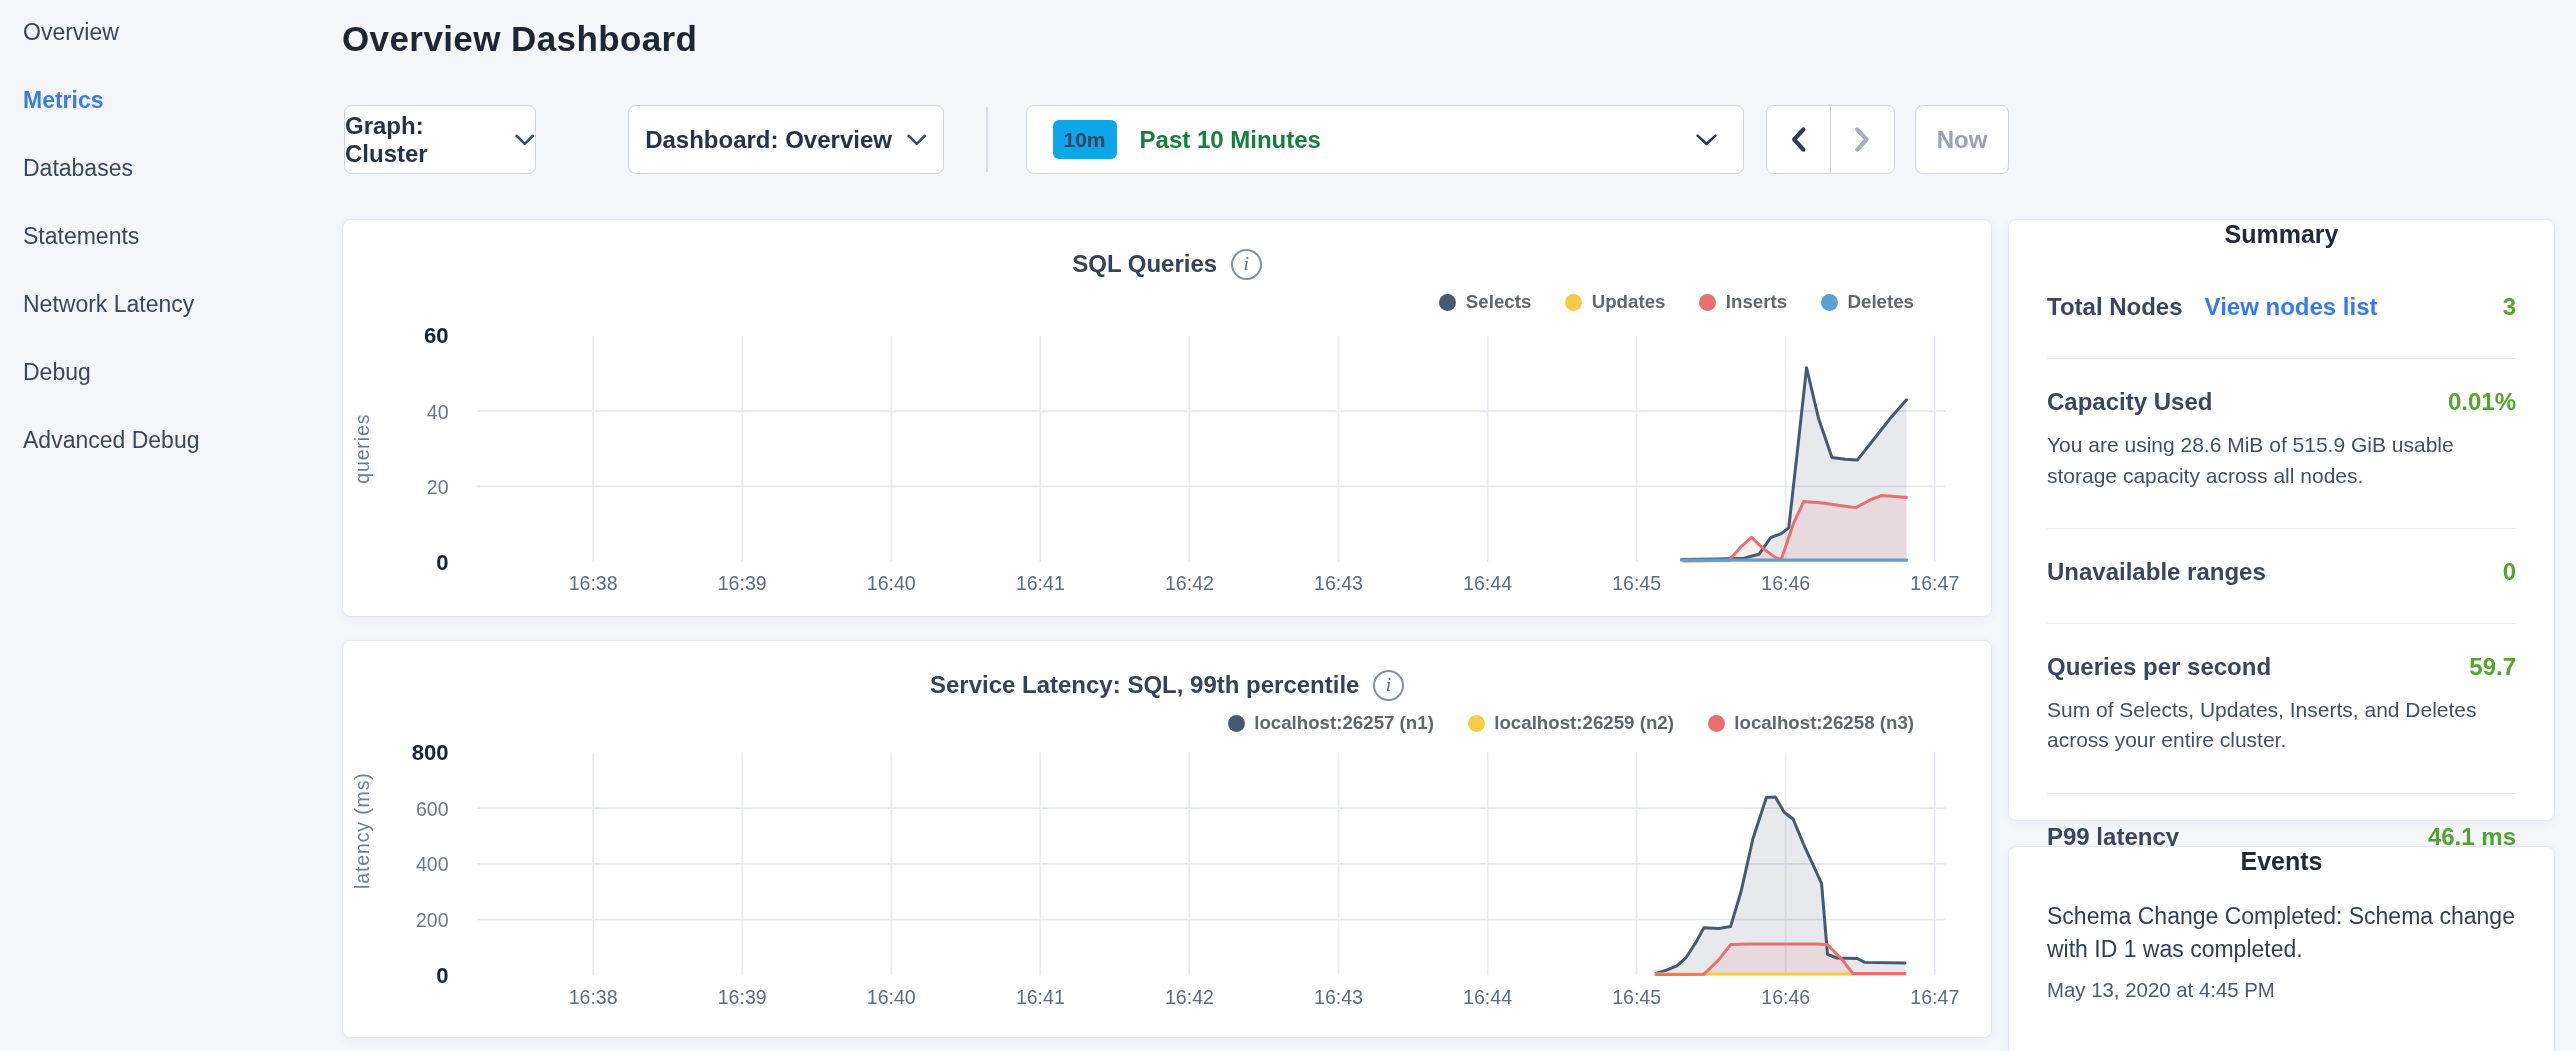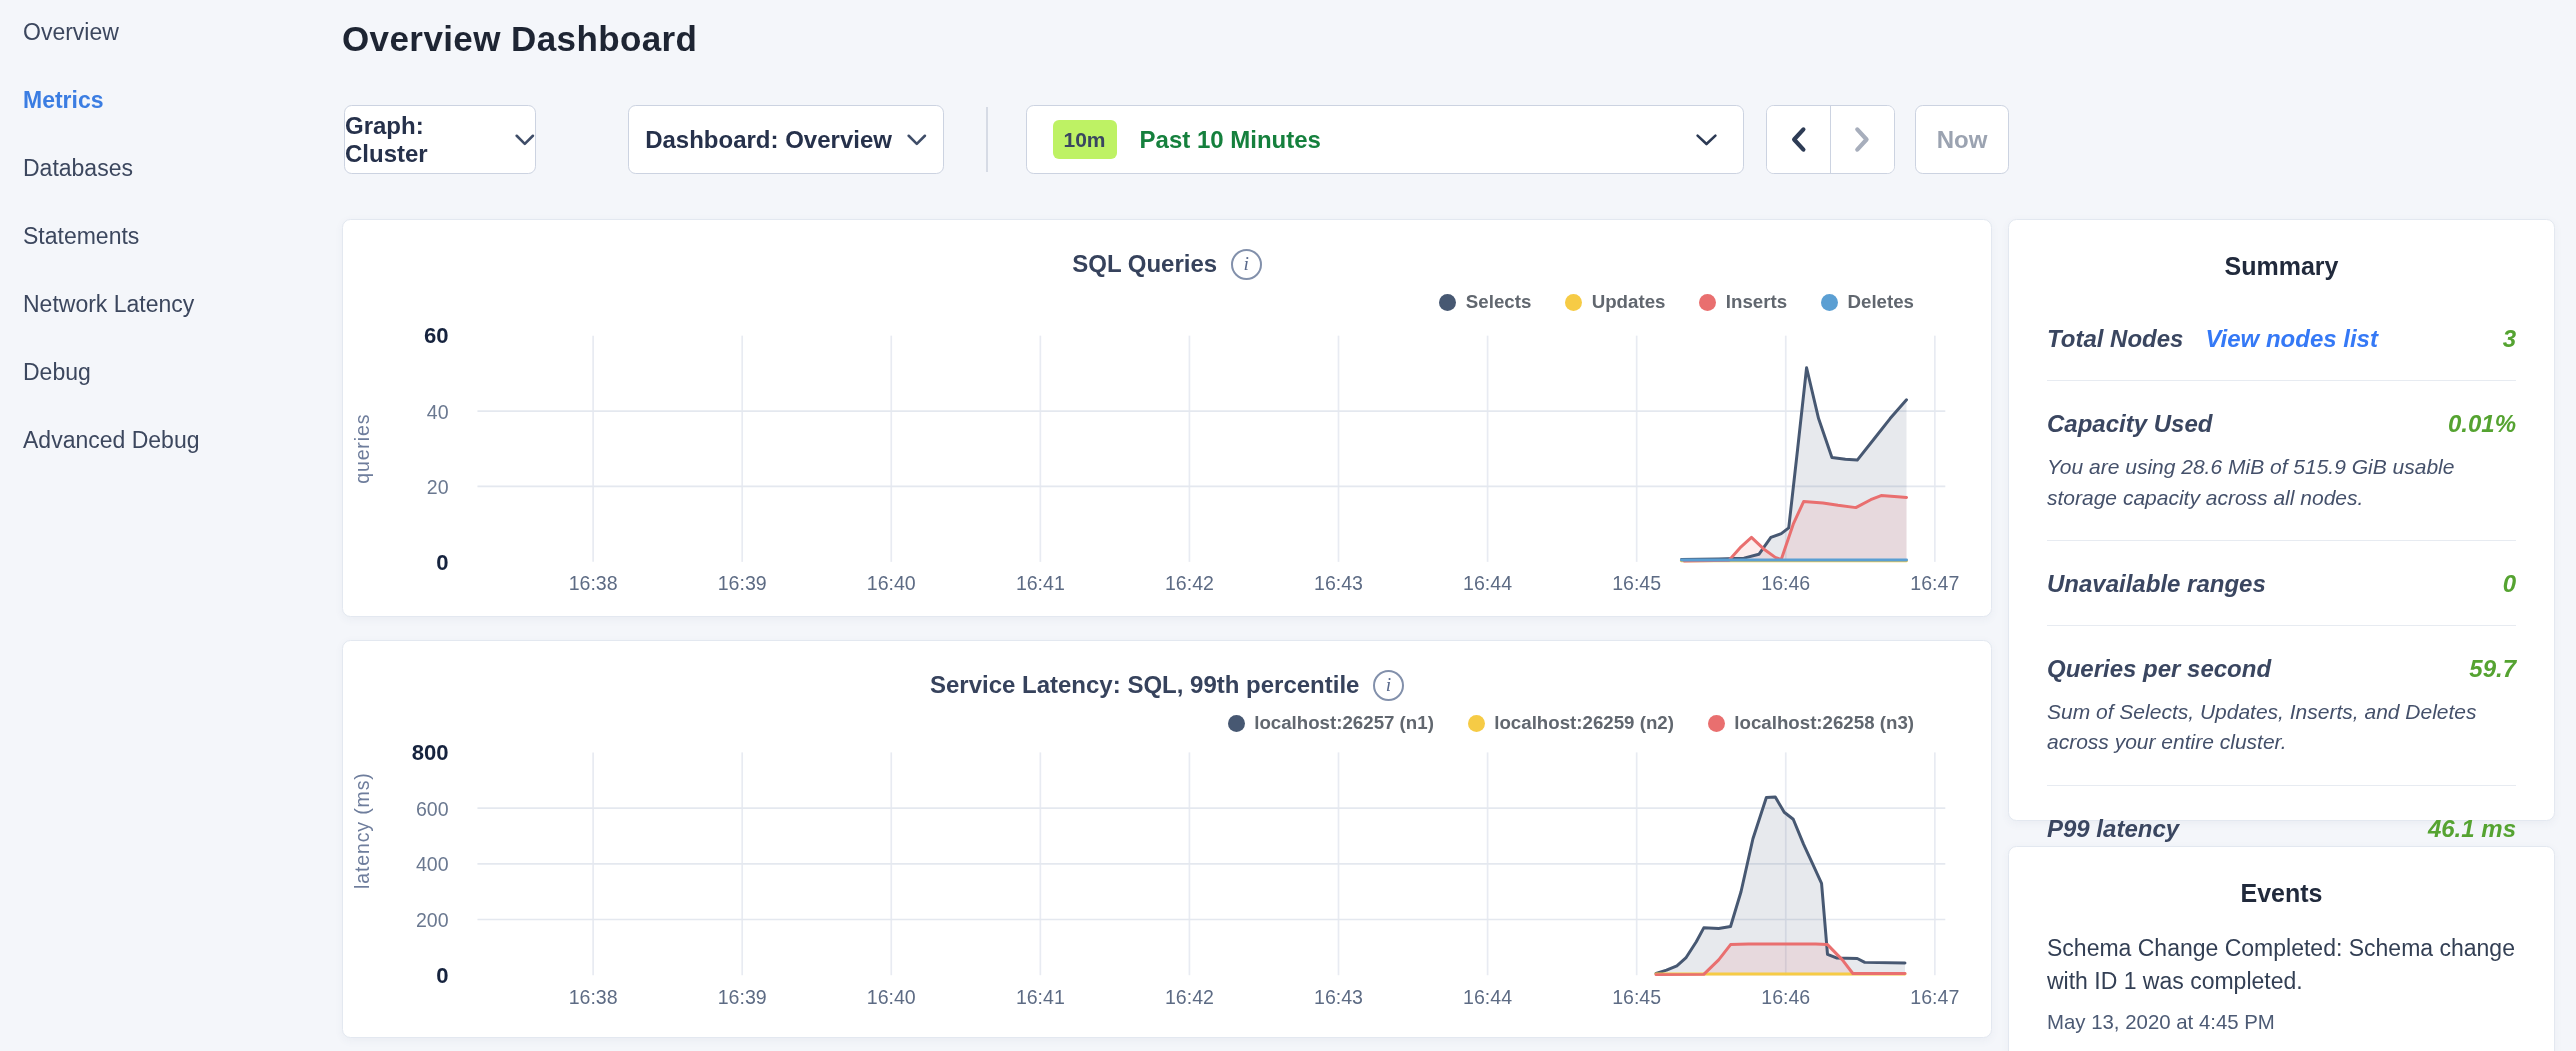--- a/index.html
+++ b/index.html
@@ -29,21 +29,21 @@
     display:flex; align-items:center; justify-content:center;
     font-size:24px; font-weight:bold; color:#26314b;
   }
   .dd { gap:15.3px; cursor:pointer; }
   #dd-graph { left:344px; width:192px; }
   #dd-dashboard { left:628px; width:316px; }
   .chev svg { display:block; }
   .toolbar-divider { position:absolute; left:986px; top:107px; width:1.7px; height:65px; background:#d6dbe5; }
   .time-sel { left:1026px; width:718px; justify-content:flex-start; padding:0 25.5px; cursor:pointer; }
   .time-badge {
-    background:#bef264; color:#3a4660; border-radius:6px;
+    background:#0ea5e9; color:#3a4660; border-radius:6px;
     font-size:21px; font-weight:bold; padding:7.7px 11px; margin-right:23px;
   }
   .time-label { font-size:24px; font-weight:bold; color:#15803d; }
   .time-sel .chev { margin-left:auto; }
   .nav-group { left:1766px; width:129px; padding:0; overflow:hidden; }
   .nav-half { flex:1; height:100%; display:flex; align-items:center; justify-content:center; cursor:pointer; background:#fff; border:none; }
   .nav-half + .nav-half { border-left:1.7px solid #ccd3e1; }
   #now-btn { left:1915px; width:94px; color:#9ba3b1; cursor:pointer; }
   
   .card {
@@ -64,23 +64,23 @@
     cursor:pointer; flex:0 0 auto;
   }
   .legend { position:absolute; top:71px; right:77px; display:flex; gap:34px; }
   .legend-item { display:flex; align-items:center; gap:9.4px; cursor:pointer;font-weight:bold; }
   .legend-dot { width:17px; height:17px; border-radius:50%; }
   .legend-label { font-size:18.7px; color:#61676f; }
   .plot-svg { position:absolute; left:0; top:0; }
   
   #summary-card { left:2008px; top:219px; width:547px; height:602px; }
   #events-card  { left:2008px; top:846px; width:547px; height:323px; }
-  .card-title { text-align:center; padding-top:32px; font-size:25px; font-weight:bold; color:#212a3c; }
+  .card-title { text-align:center; font-size:25px; font-weight:bold; color:#212a3c; }
   .s-rows { margin:15.3px 38px 0; }
-  .s-row { padding:29px 0 27px; border-bottom:1.7px solid #e7ebf1;font-style:italic; }
+  .s-row { padding:29px 0 37px; border-bottom:1.7px solid #e7ebf1; }
   .s-row:last-child { border-bottom:none; }
   .s-head { display:flex; align-items:baseline; font-size:24px; font-weight:bold; color:#3a4660; }
   .s-link { margin-left:22px; color:#3579f6; cursor:pointer; }
   .s-value { margin-left:auto; color:#55a331; white-space:nowrap; }
   .s-desc { margin-top:13.6px; font-size:21px; line-height:1.46; color:#44506a; font-weight:normal; }
   .event-item { margin:24px 38px 0; }
   .event-msg { font-size:23px; line-height:1.45; color:#333f54; }
   .event-time { margin-top:12px; font-size:20.4px; color:#4c5a74; }
 </style>
 </head>

